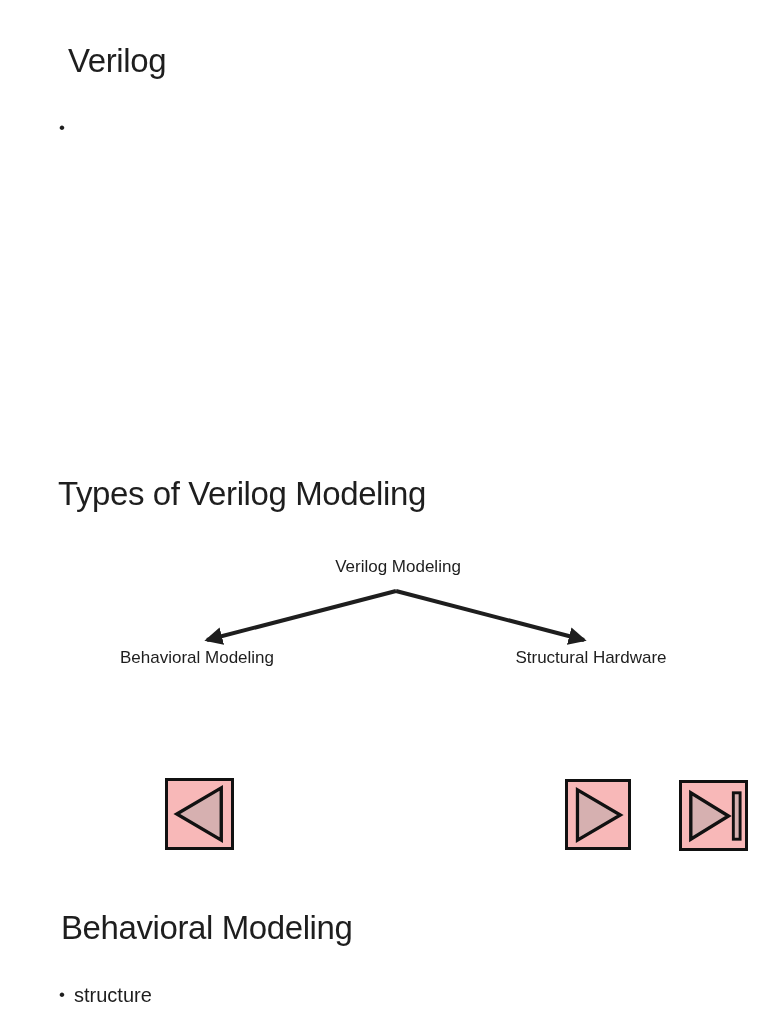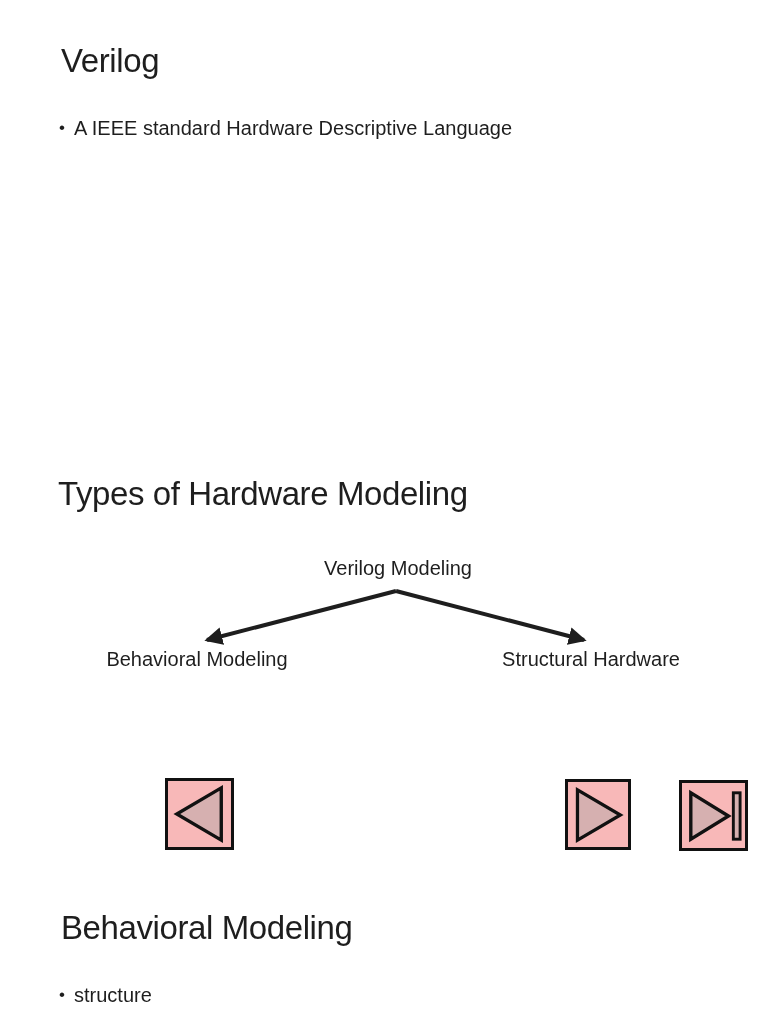--- a/index.html
+++ b/index.html
@@ -16,21 +16,21 @@
     font-size:33px;
     font-weight:400;
     letter-spacing:-0.4px;
     white-space:nowrap;
     color:var(--text, #1e1e1e);
   }
   .bullet-row { display:flex; align-items:flex-start; font-size:20px; line-height:28px; }
   .bullet-marker { width:15px; font-size:17px; line-height:28px; flex:0 0 15px; }
   .bullet-text { line-height:28px; }
   .diagram-label {
-    font-size:20px;
+    font-size:17px;
     text-align:center;
     white-space:nowrap;
     color:var(--text, #1e1e1e);
   }
   .nav-btn {
     position:absolute;
     background:var(--btn-fill, #f8b8b8);
     border:3px solid var(--btn-border, #111111);
     display:flex;
     align-items:center;
@@ -40,28 +40,27 @@
   }
   .nav-btn svg { display:block; }
   .tri { fill:var(--btn-inner, #d6b0b0); stroke:var(--btn-border, #111111); stroke-width:3.5; stroke-linejoin:miter; }
   .bar { fill:var(--btn-inner, #d6b0b0); stroke:var(--btn-border, #111111); stroke-width:3; }
   .tree-line { stroke:var(--text, #1e1e1e); stroke-width:4; }
   .arrowhead { fill:var(--text, #1e1e1e); }
 </style>
 </head>
 <body>
 
-<div class="abs slide-title" style="left:61px; top:42px;">Verilog</div>
+<div class="abs slide-title" style="left:68px; top:42px;">Verilog</div>
 
 <div class="abs bullet-row" style="left:59px; top:114px; width:640px;">
   <span class="bullet-marker">•</span>
-  <span class="bullet-text">A IEEE standard Hardware Descriptive Language</span>
 </div>
 
-<div class="abs slide-title" style="left:58px; top:475px;">Types of Hardware Modeling</div>
+<div class="abs slide-title" style="left:58px; top:475px;">Types of Verilog Modeling</div>
 
 <div class="abs diagram-label" style="left:298px; top:557px; width:200px;">Verilog Modeling</div>
 
 <svg class="abs" style="left:0; top:585px;" width="768" height="64" viewBox="0 0 768 64" aria-hidden="true">
   <defs>
     <marker id="arrow" viewBox="0 0 10 10" refX="8.5" refY="5" markerWidth="4.5" markerHeight="4.5" orient="auto-start-reverse">
       <path class="arrowhead" d="M0,0 L10,5 L0,10 z"></path>
     </marker>
   </defs>
   <line class="tree-line" x1="396" y1="6" x2="207" y2="55" marker-end="url(#arrow)"></line>

